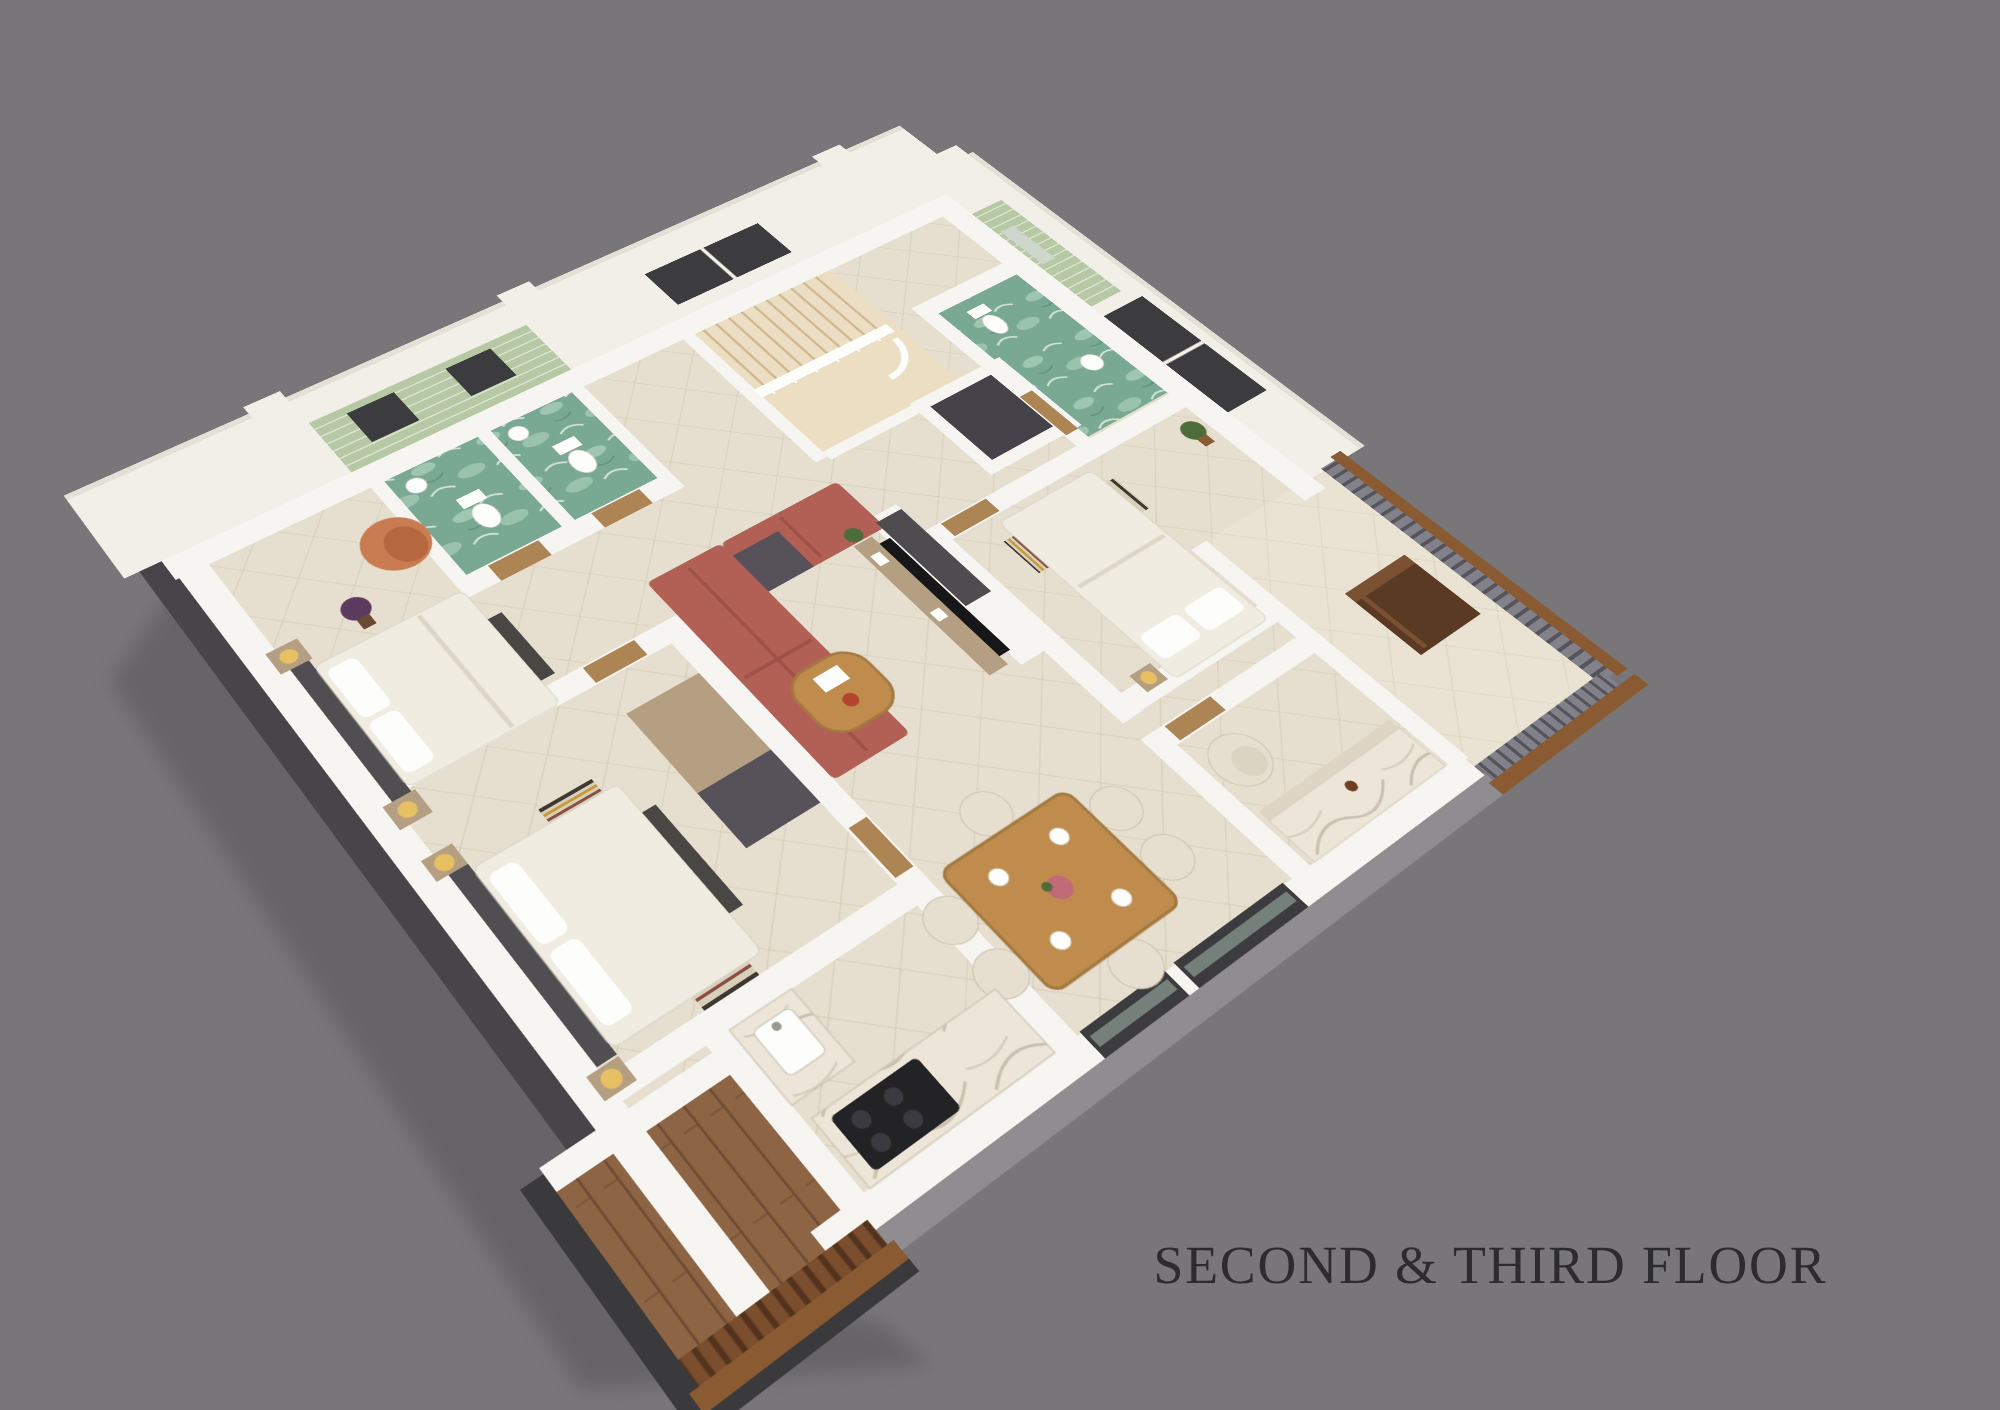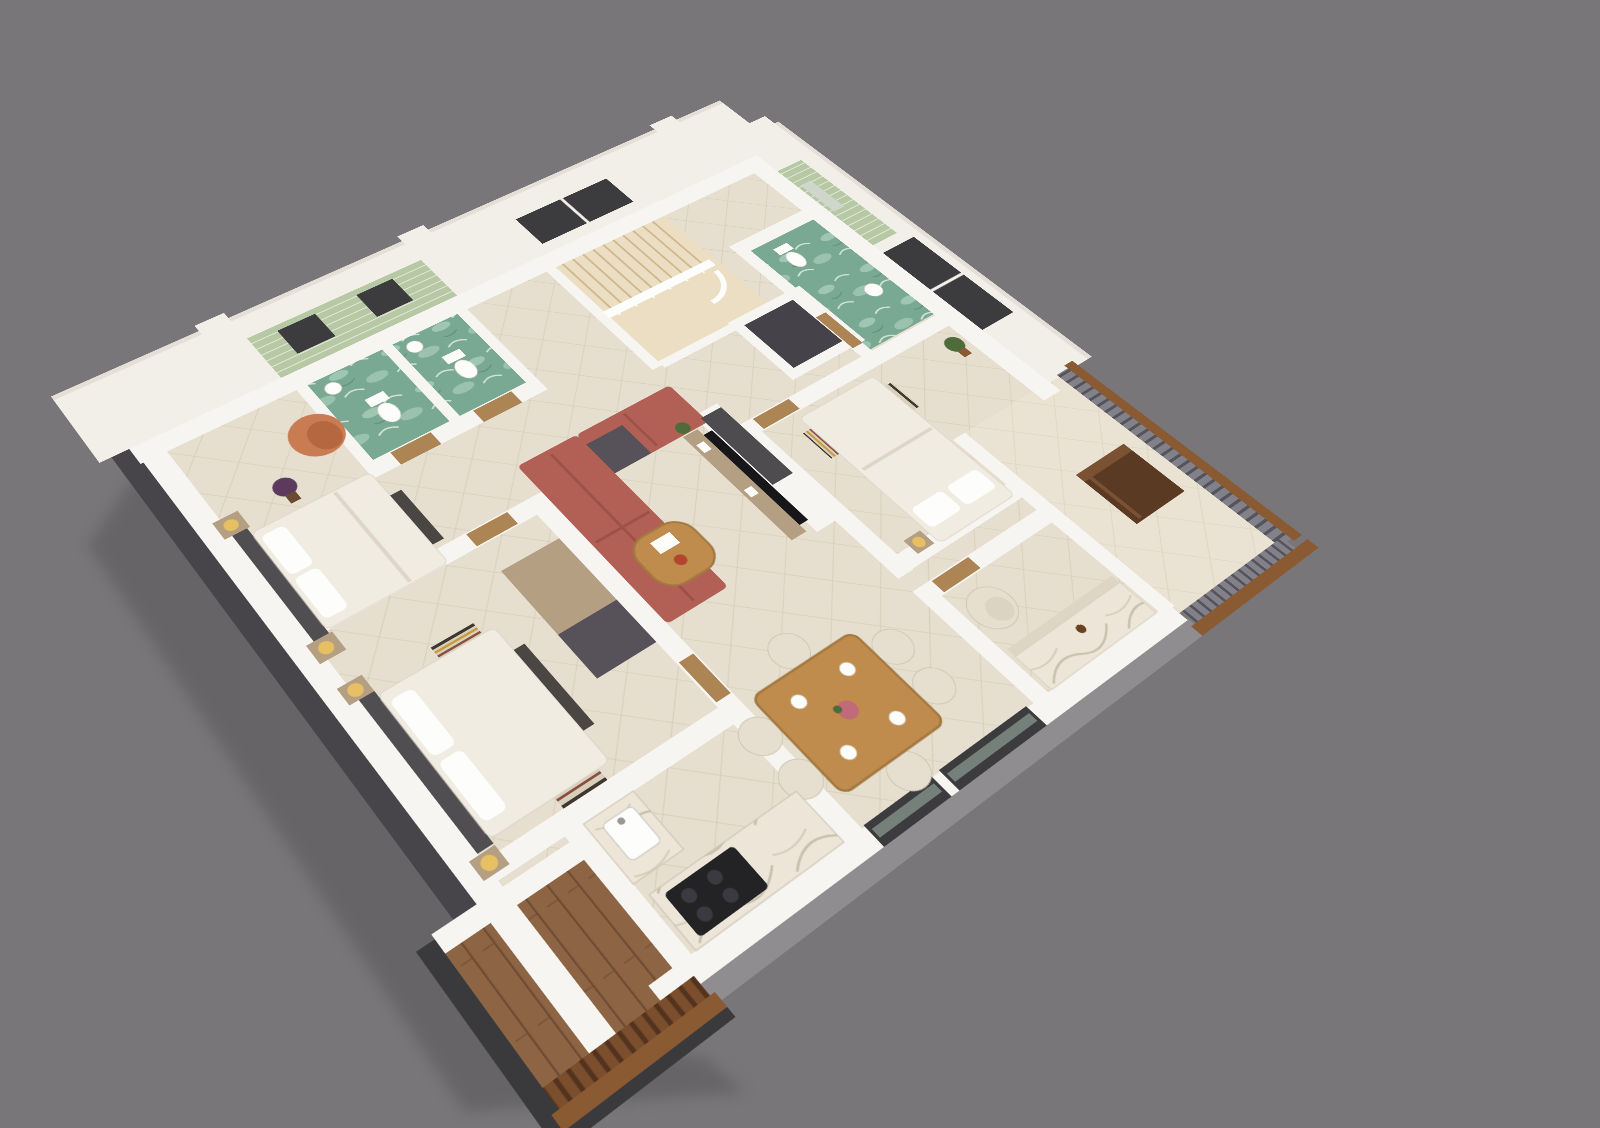--- a/index.html
+++ b/index.html
@@ -349,13 +349,14 @@
       </g>
 
       <g>
         <rect x="-70" y="904" width="182" height="26" fill="url(#slatsWood)"></rect>
         <rect x="-78" y="928" width="196" height="20" class="f-rwood"></rect>
         <rect x="-78" y="946" width="196" height="12" fill="#3a393c"></rect>
       </g>
     </svg>
   </div>
 
+  <div class="page-title">SECOND &amp; THIRD FLOOR</div>
 </div>
 
 </body></html>

